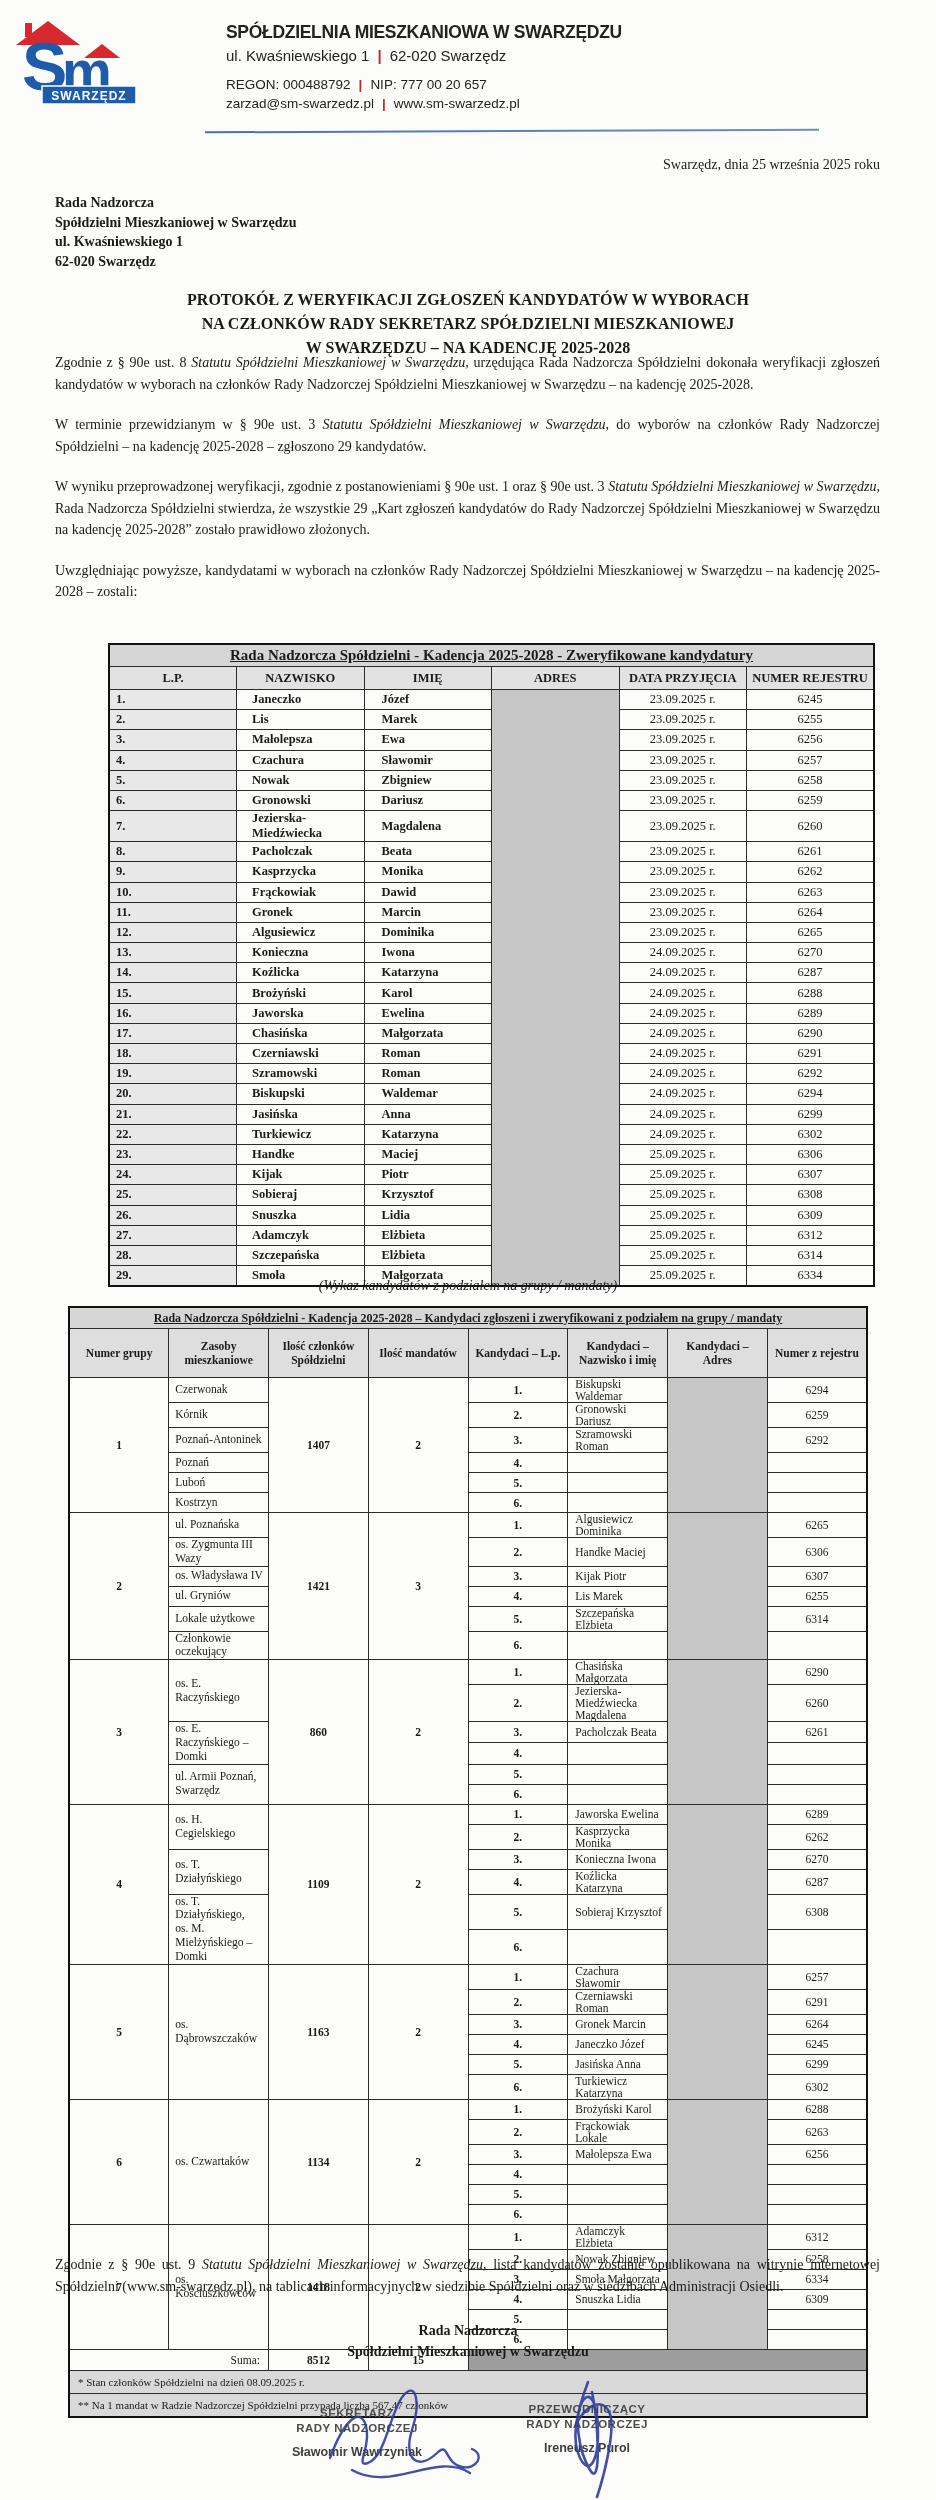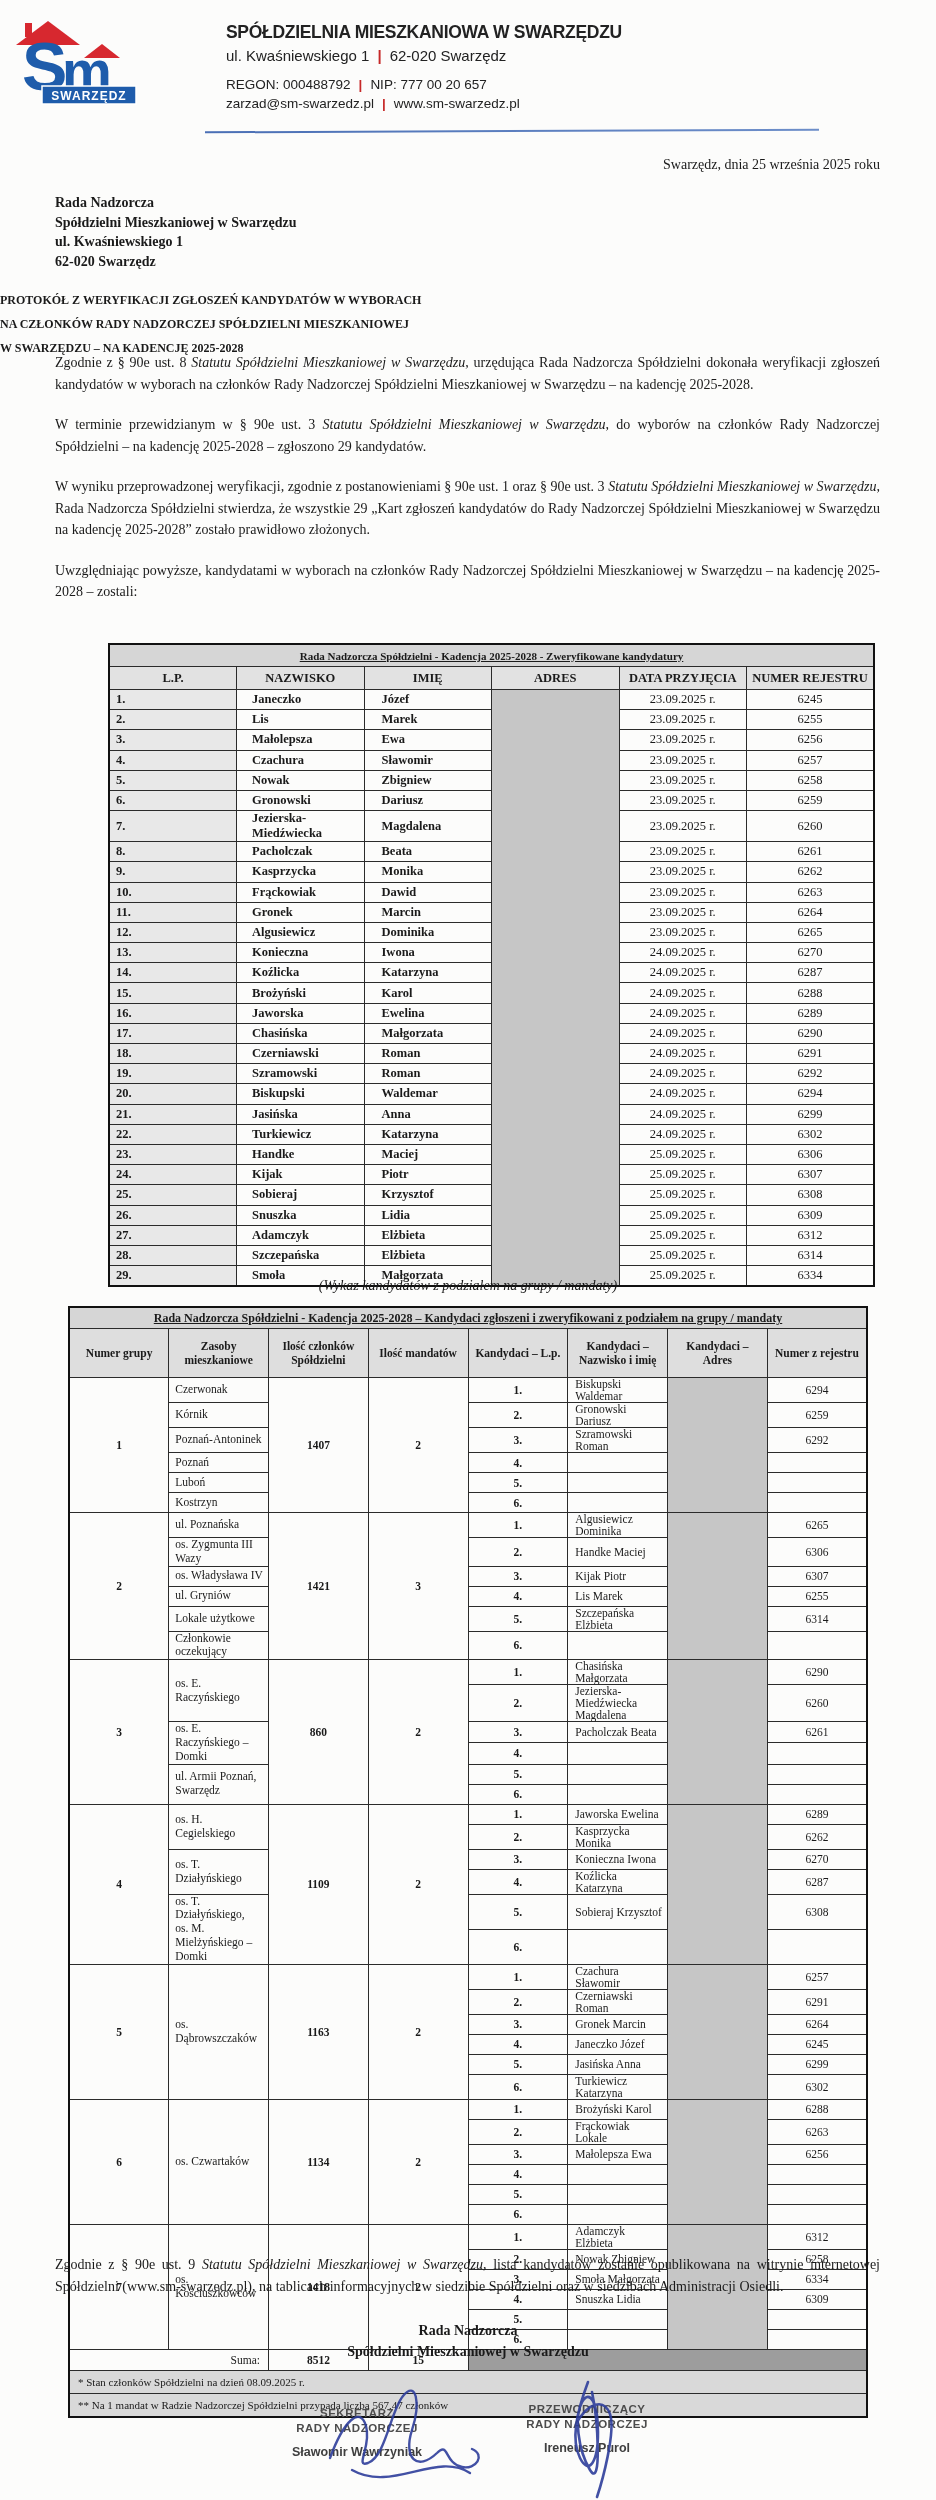--- a/index.html
+++ b/index.html
@@ -14,39 +14,39 @@
   .hline2{font-size:13.5px;margin-top:13px;color:#222;}
   .hline3{font-size:13.5px;margin-top:4px;color:#222;}
   .sep{color:#c62828;font-weight:bold;padding:0 8px;}
   .blue-rule{position:absolute;left:205px;top:130px;width:614px;height:2px;
              background:linear-gradient(90deg,#4a6fb5,#6d8ec9);transform:rotate(-0.25deg);}
 
   .date-line{position:absolute;right:56px;top:157px;font-size:14px;}
 
   .recipient{position:absolute;left:55px;top:193px;font-size:14px;font-weight:bold;line-height:19.5px;}
 
-  .doc-title{position:absolute;left:0;right:0;top:288px;text-align:left;
-             font-size:12px;font-weight:bold;line-height:24px;}
+  .doc-title{position:absolute;left:0;right:0;top:288px;text-align:center;
+             font-size:16px;font-weight:bold;line-height:24px;}
 
   .body-paragraphs{position:absolute;left:55px;right:56px;top:352px;}
   .para{margin:0 0 19px 0;font-size:14px;line-height:21.5px;text-align:justify;}
   .it{font-style:italic;}
 
   .caption{position:absolute;left:0;right:0;text-align:center;font-size:14px;font-style:italic;}
   .caption1{top:608px;}
   .caption2{top:1278px;}
 
   
   table{border-collapse:collapse;table-layout:fixed;}
   td{border:1px solid #2b2b2b;vertical-align:middle;padding:0 4px;overflow:hidden;}
 
   .table1{position:absolute;left:108px;top:643px;width:767px;font-size:12.5px;
           border:2px solid #111;}
   .t1-title{background:#d6d6d6;text-align:center;font-weight:bold;text-decoration:underline;
-            height:21px;font-size:11px;}
+            height:21px;font-size:15px;}
   .t1-head{background:#e2e2e2;text-align:center;font-weight:bold;height:22px;font-size:12.5px;}
   .t1-row td{height:19.2px;}
   .t1-lp{background:#e8e8e8;font-weight:bold;text-align:left;padding-left:6px;}
   .t1-naz{font-weight:bold;padding-left:15px;}
   .t1-imie{font-weight:bold;padding-left:17px;}
   .t1-data{text-align:center;}
   .t1-num{text-align:center;}
   .redact{background:#c6c6c6;}
 
   .table2{position:absolute;left:68px;top:1306px;width:800px;font-size:11.5px;
@@ -114,21 +114,21 @@
 
   <div class="recipient">
     <div>Rada Nadzorcza</div>
     <div>Spółdzielni Mieszkaniowej w Swarzędzu</div>
     <div>ul. Kwaśniewskiego 1</div>
     <div>62-020 Swarzędz</div>
   </div>
 
   <div class="doc-title">
     <div>PROTOKÓŁ Z WERYFIKACJI ZGŁOSZEŃ KANDYDATÓW W WYBORACH</div>
-    <div>NA CZŁONKÓW RADY NADZORCZEJ SPÓŁDZIELNI MIESZKANIOWEJ</div>
+    <div>NA CZŁONKÓW RADY SEKRETARZ SPÓŁDZIELNI MIESZKANIOWEJ</div>
     <div>W SWARZĘDZU – NA KADENCJĘ 2025-2028</div>
   </div>
 
   <div class="body-paragraphs">
       <p class="para"><span>Zgodnie z § 90e ust. 8 </span><span class="it">Statutu Spółdzielni Mieszkaniowej w Swarzędzu</span><span>, urzędująca Rada Nadzorcza Spółdzielni dokonała weryfikacji zgłoszeń kandydatów w wyborach na członków Rady Nadzorczej Spółdzielni Mieszkaniowej w Swarzędzu – na kadencję 2025-2028.</span></p>
       <p class="para"><span>W terminie przewidzianym w § 90e ust. 3 </span><span class="it">Statutu Spółdzielni Mieszkaniowej w Swarzędzu</span><span>, do wyborów na członków Rady Nadzorczej Spółdzielni – na kadencję 2025-2028 – zgłoszono 29 kandydatów.</span></p>
       <p class="para"><span>W wyniku przeprowadzonej weryfikacji, zgodnie z postanowieniami § 90e ust. 1 oraz § 90e ust. 3 </span><span class="it">Statutu Spółdzielni Mieszkaniowej w Swarzędzu</span><span>, Rada Nadzorcza Spółdzielni stwierdza, że wszystkie 29 „Kart zgłoszeń kandydatów do Rady Nadzorczej Spółdzielni Mieszkaniowej w Swarzędzu na kadencję 2025-2028” zostało prawidłowo złożonych.</span></p>
       <p class="para"><span>Uwzględniając powyższe, kandydatami w wyborach na członków Rady Nadzorczej Spółdzielni Mieszkaniowej w Swarzędzu – na kadencję 2025-2028 – zostali:</span></p>
     </div>
 

